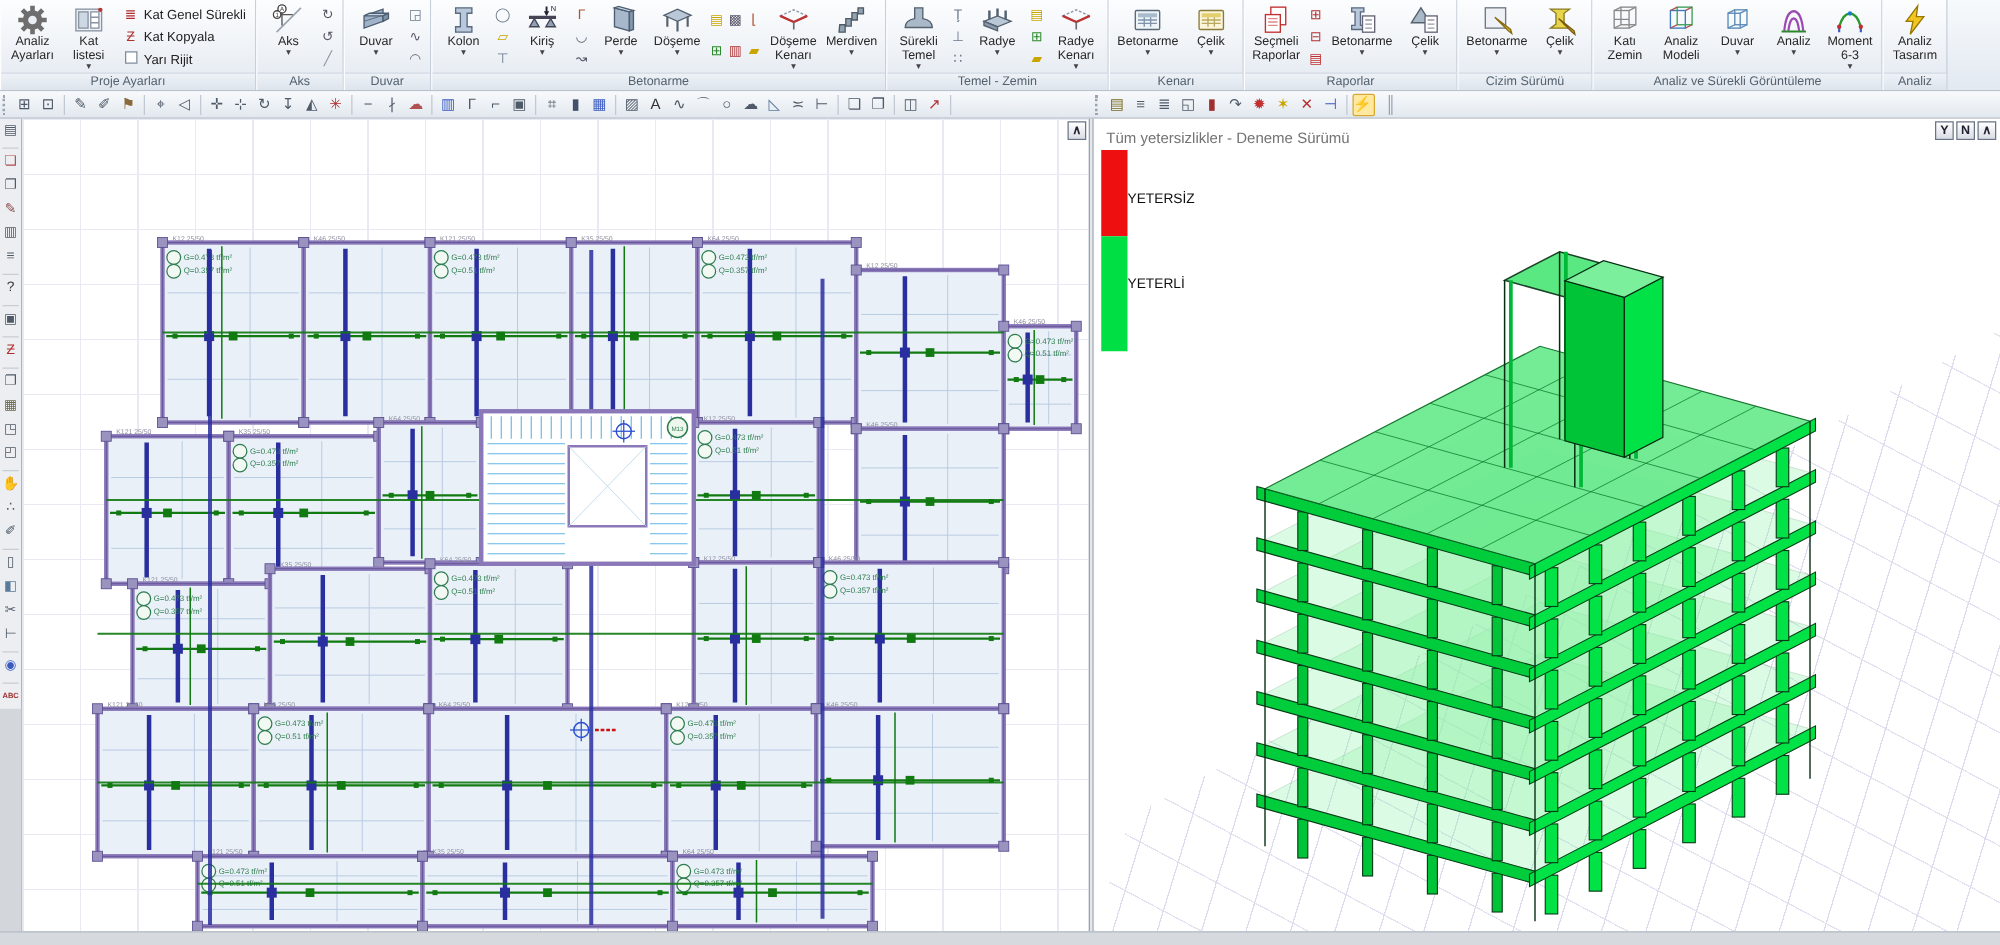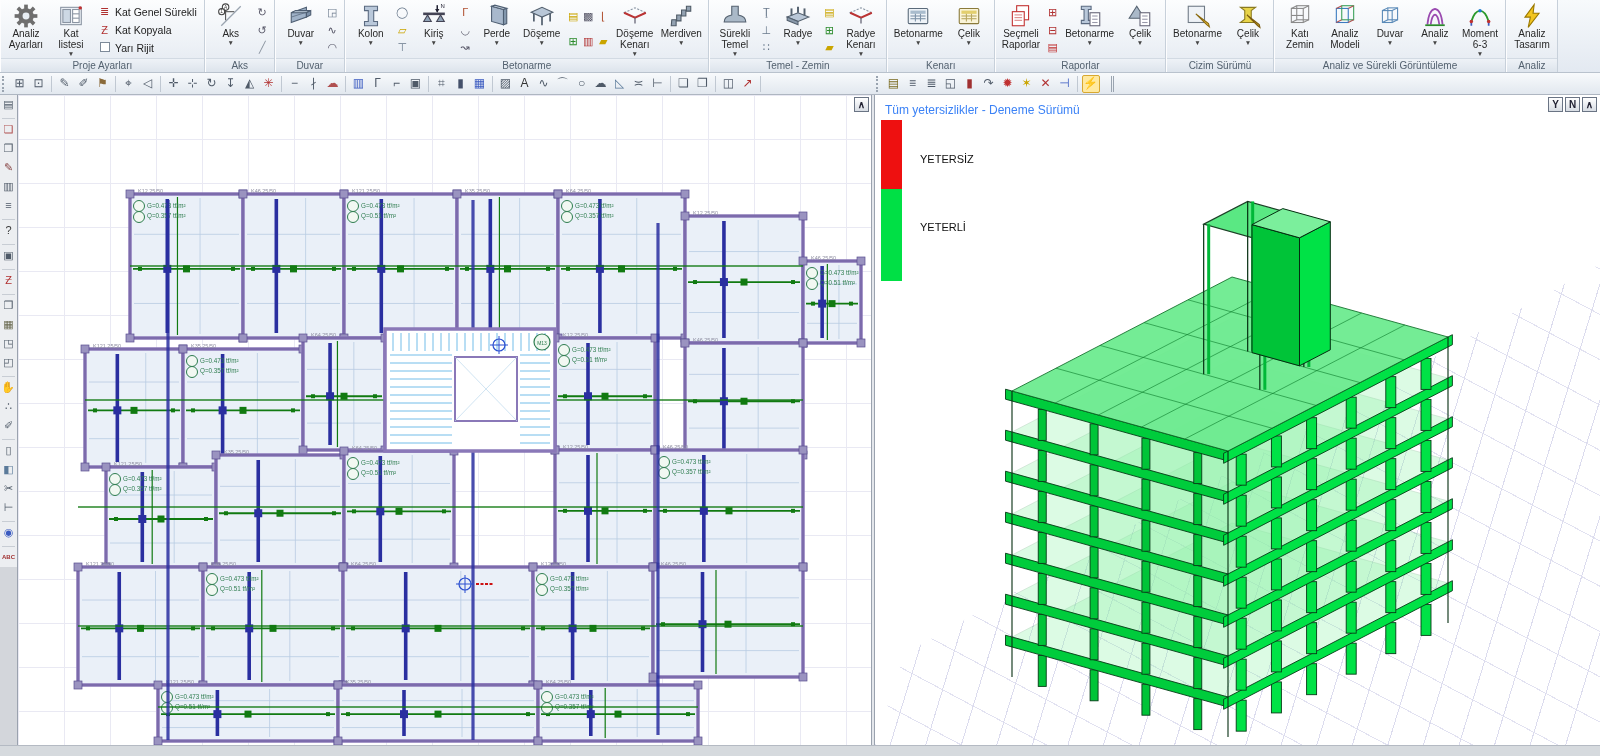--- a/index.html
+++ b/index.html
@@ -46,25 +46,25 @@
                              repeating-linear-gradient(to bottom,#e9e9f3 0 1px,transparent 1px 44px);overflow:hidden;}
   .collapse-btn{position:absolute;width:15px;height:15px;font-size:10px;font-weight:bold;line-height:13px;text-align:center;
                 color:#223;border:1px solid #6a7484;background:linear-gradient(#ffffff,#d8dde4);}
   .divider{position:absolute;left:871px;top:0;width:4px;height:650px;background:#e3e6eb;
            border-left:1px solid #9aa2ae;border-right:1px solid #9aa2ae;}
   .view3d{position:absolute;left:875px;top:0;width:725px;height:650px;background:#ffffff;overflow:hidden;}
   .grid3d{position:absolute;left:0;top:0;width:725px;height:650px;
           background-image:repeating-linear-gradient(107deg,#dcdcee 0 1px,transparent 1px 34px),
                            repeating-linear-gradient(28deg,#e2e2f1 0 1px,transparent 1px 40px);
           clip-path:polygon(0 100%,4% 86%,100% 26%,100% 100%);}
-  .v3d-title{position:absolute;left:10px;top:8px;font-size:12px;color:#3b82f6;white-space:nowrap;}
+  .v3d-title{position:absolute;left:10px;top:8px;font-size:12px;color:#737373;white-space:nowrap;}
   .legend{position:absolute;left:6px;top:25px;}
   .leg-red{width:21px;height:69px;}
   .leg-green{width:21px;height:92px;}
-  .leg-lab{position:absolute;left:27px;font-size:11px;color:#101010;white-space:nowrap;margin-left:18px;}
+  .leg-lab{position:absolute;left:27px;font-size:11px;color:#101010;white-space:nowrap;}
   .corner-btns{position:absolute;right:3px;top:2px;display:flex;gap:2px;}
   .svgabs{position:absolute;left:0;top:0;}
   .statusbar{position:absolute;left:0;top:745px;width:1600px;height:11px;background:#d6dade;border-top:1px solid #b4bac3;}
   text{font-family:"Liberation Sans",sans-serif;}
 </style>
 </head>
 <body>
 
 <div class="app">
   <div class="ribbon" id="ribbon">

